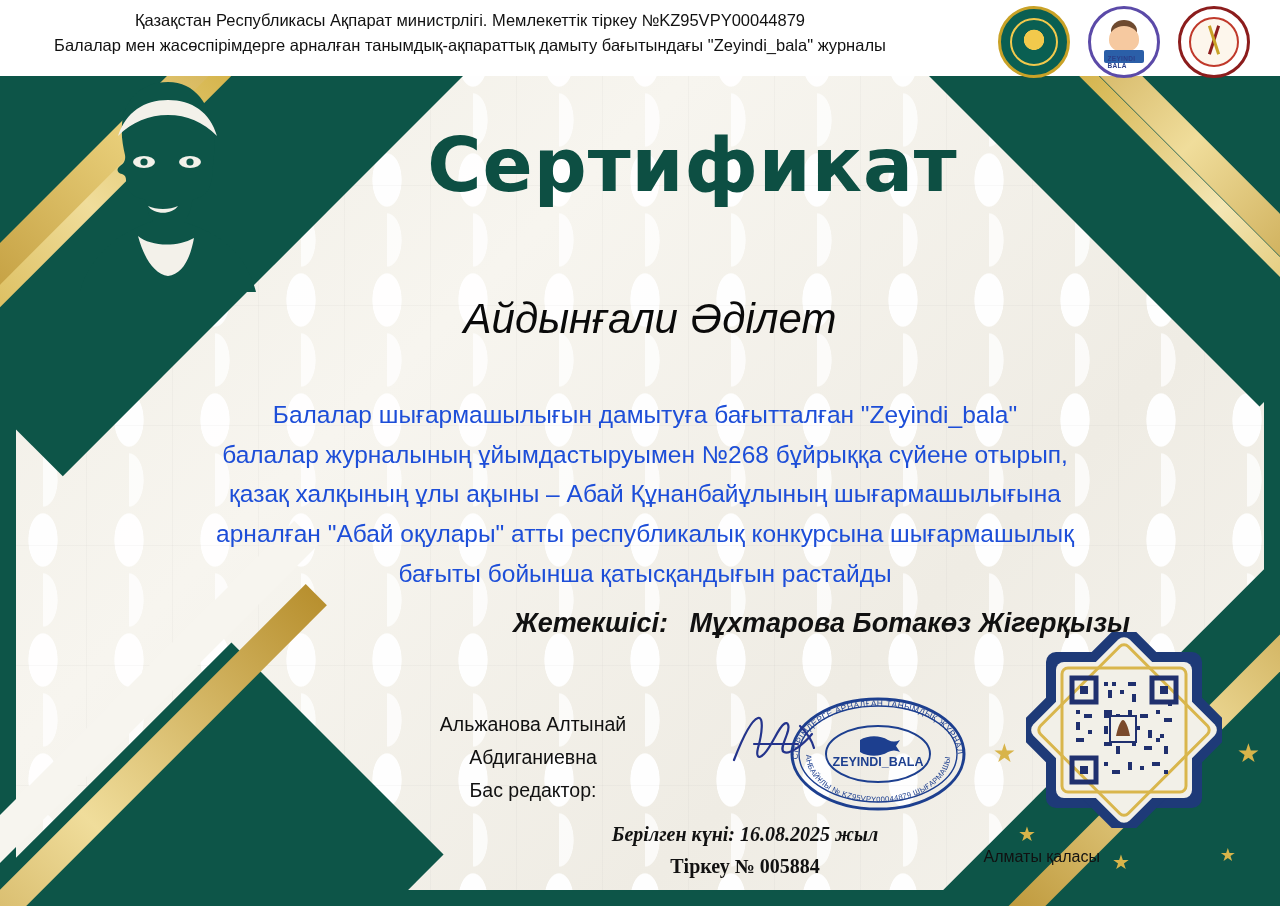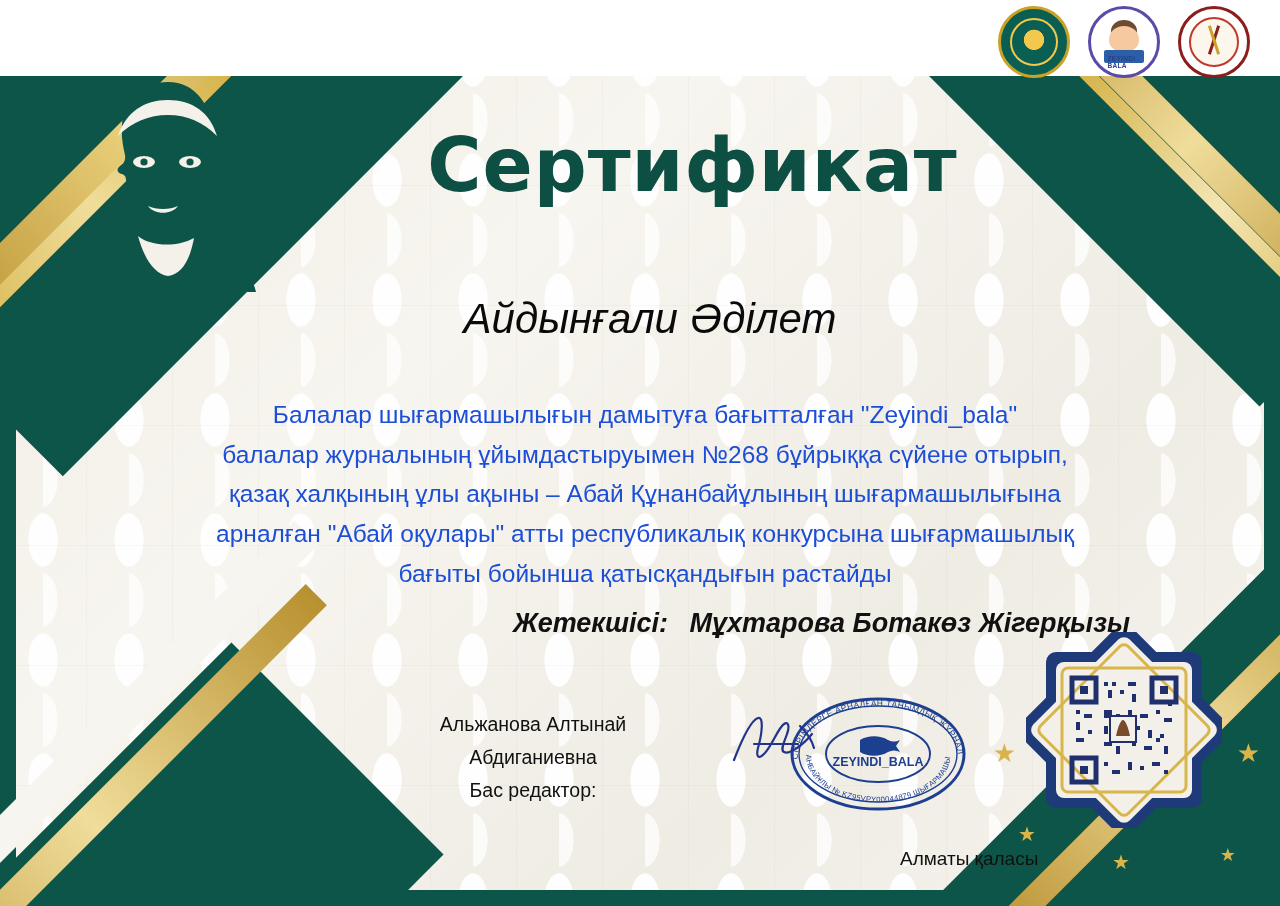--- a/index.html
+++ b/index.html
@@ -333,22 +333,22 @@
     font-size: 20px;
     color: #111;
     line-height: 1.6;
   }
   .issued .reg { font-style: normal; }
   .city {
     position: absolute;
     top: 848px;
     left: 900px;
     width: 200px;
-    text-align: left;
-    font-size: 19px;
+    text-align: right;
+    font-size: 16px;
     color: #111;
   }
 
   
   .stamp {
     position: absolute;
     left: 778px;
     top: 690px;
     width: 200px;
     height: 125px;
@@ -401,20 +401,24 @@
   <div class="corner-tr"></div>
   <div class="corner-tr-gold"></div>
   <div class="corner-tr-gold2"></div>
   <div class="corner-br"></div>
   <div class="corner-br-gold"></div>
   <div class="edge-bottom"></div>
   <div class="edge-left"></div>
   <div class="edge-right"></div>
 
   <div class="header-band"></div>
+  <div class="header-text">
+    <div>Қазақстан Республикасы Ақпарат министрлігі. Мемлекеттік тіркеу №KZ95VPY00044879</div>
+    <div>Балалар мен жасөспірімдерге арналған танымдық-ақпараттық дамыту бағытындағы "Zeyindi_bala" журналы</div>
+  </div>
 
   <div class="emblems">
     <div class="emblem emblem-1">
       <div class="inner"></div>
     </div>
     <div class="emblem emblem-2">
       <div class="face"></div>
       <div class="book"></div>
       <div class="cap">ZEYINDI BALA</div>
     </div>
@@ -457,20 +461,30 @@
     <div class="supervisor">
       <span class="sup-label">Жетекшісі:</span>
       <span>Мұхтарова Ботакөз Жігерқызы</span>
     </div>
 
     <div class="editor-block">
       <div>Альжанова Алтынай Абдиганиевна</div>
       <div>Бас редактор:</div>
     </div>
 
+    <div class="issued">
+      <div>
+        <span>Берілген күні:</span>
+        <span>16.08.2025 жыл</span>
+      </div>
+      <div class="reg">
+        <span>Тіркеу №</span>
+        <span>005884</span>
+      </div>
+    </div>
 
     <div class="city">Алматы қаласы</div>
   </div>
 
   <svg class="signature" viewBox="0 0 120 70">
     <g fill="none" stroke="#24348c" stroke-width="2.2" stroke-linecap="round">
       <path d="M8 54c10-26 18-40 24-42s4 16 0 30c-2 8 0 12 6 6 8-8 14-26 20-30 4-3 6 2 3 10-3 9-7 16-3 18 5 3 18-6 28-18"></path>
       <path d="M28 38h44"></path>
       <path d="M74 20c6 6 12 14 14 22"></path>
     </g>

